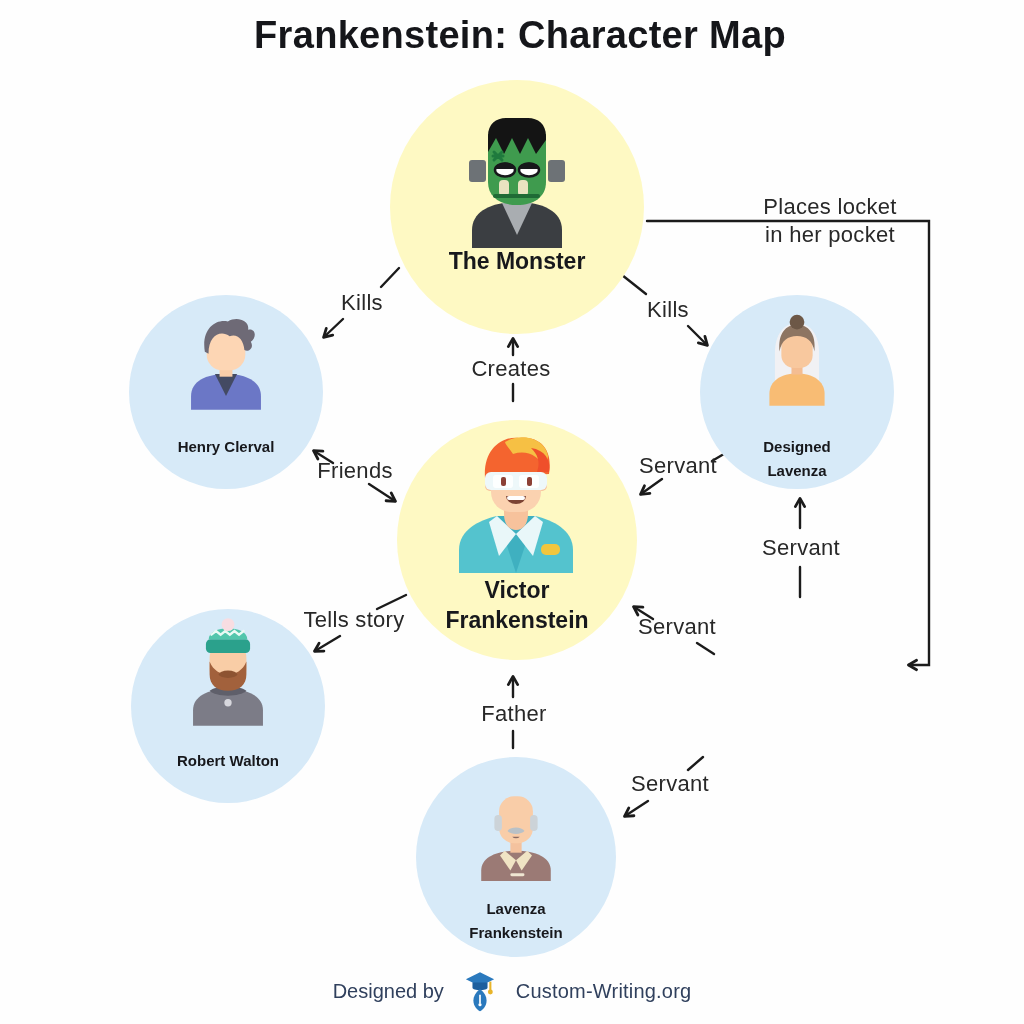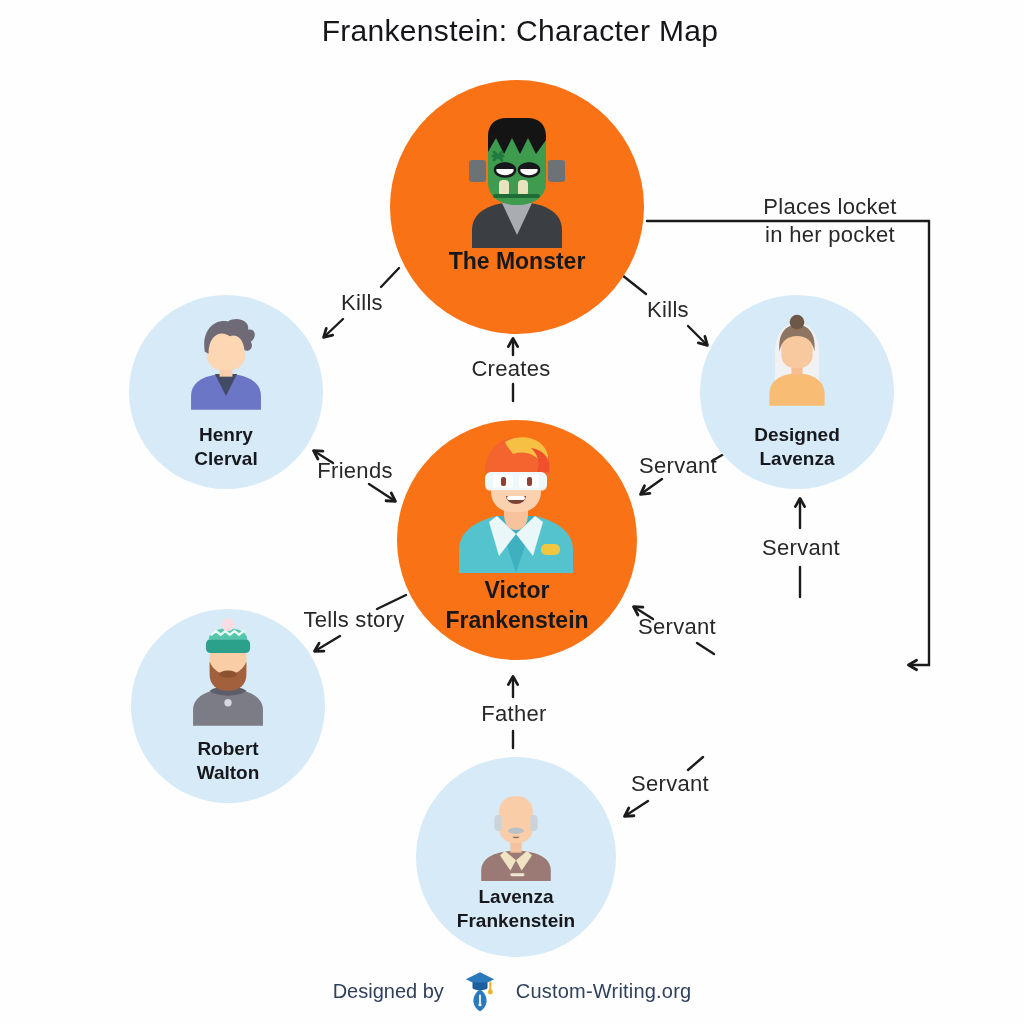--- a/index.html
+++ b/index.html
@@ -1,33 +1,33 @@
 <!DOCTYPE html>
 <html><head>
 <meta charset="utf-8">
 <style>
   html,body{margin:0;padding:0;}
   body{font-family:"Liberation Sans","DejaVu Sans",sans-serif;background:#ffffff;}
   #canvas{position:relative;width:1024px;height:1024px;background:#fefefe;overflow:hidden;}
 
   .title{position:absolute;left:0;right:0;top:14px;text-align:center;
-         font-size:30px;font-weight:400;letter-spacing:.3px;color:#15161a;margin:0;padding-left:16px;}
+         font-size:38px;font-weight:700;letter-spacing:.3px;color:#15161a;margin:0;padding-left:16px;}
 
   #edges{position:absolute;left:0;top:0;width:1024px;height:1024px;pointer-events:none;}
   #edges line, #edges polyline{stroke:#1b1b1b;stroke-width:2.4;stroke-linecap:round;fill:none;}
 
   .node{position:absolute;border-radius:50%;}
-  .node.big{background:#f97316;}
+  .node.big{background:#fef9c3;}
   .node.small{background:#d7eaf8;}
   .avatar{position:absolute;}
 
   .nname{position:absolute;left:0;right:0;text-align:center;color:#17181c;font-weight:800;}
   .nname.one{font-size:23px;line-height:28px;}
   .nname.two-big{font-size:23px;line-height:30px;width:170px;margin:0 auto;}
-  .nname.two{font-size:19px;line-height:24px;width:110px;margin:4px auto;}
+  .nname.two{font-size:15px;line-height:24px;width:110px;margin:16px auto;}
   .nname.two.wide{width:150px;}
 
   .elabel{position:absolute;transform:translate(-50%,-50%);white-space:nowrap;
           font-size:22px;color:#282828;letter-spacing:.3px;}
   .elabel.multi{white-space:pre-line;text-align:center;line-height:28px;margin-left:44px;}
 
   .footer{position:absolute;left:0;right:0;top:970px;display:flex;align-items:center;
           justify-content:center;gap:20px;color:#30405d;font-size:20px;}
   .footer .brand{letter-spacing:.2px;}
 </style>

